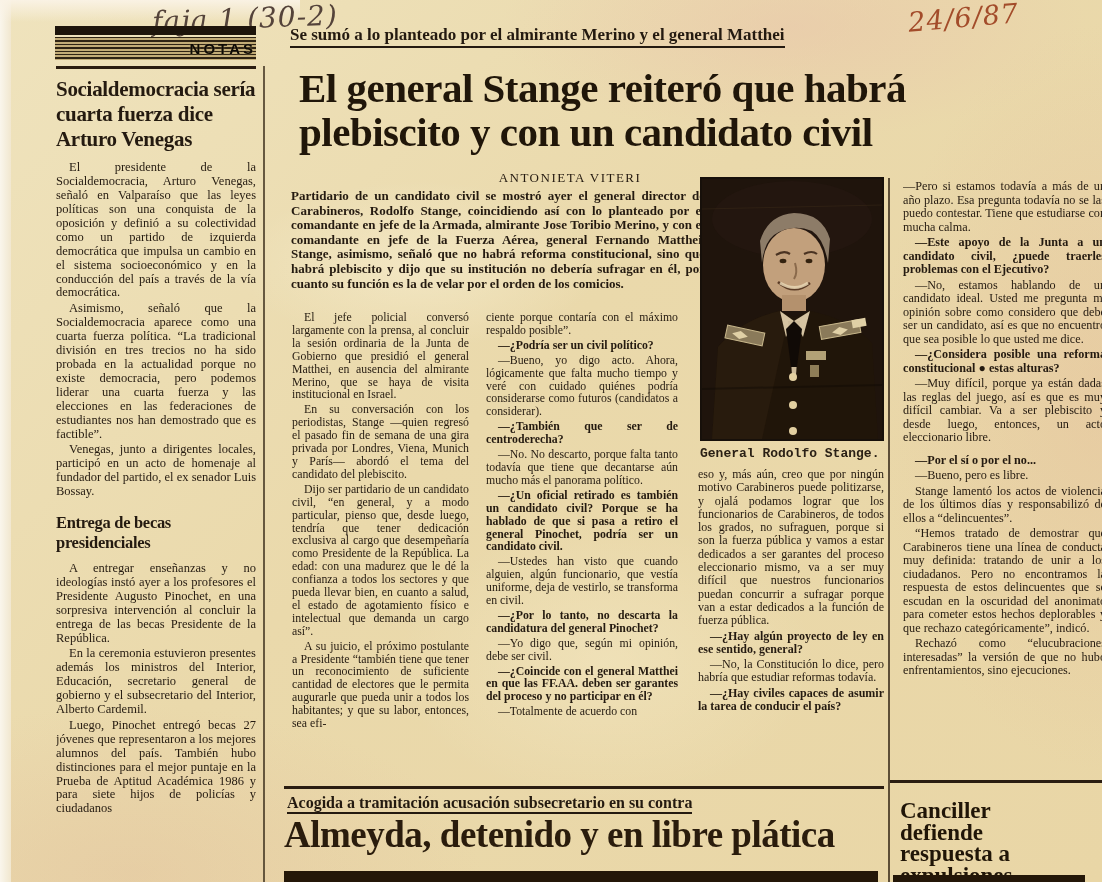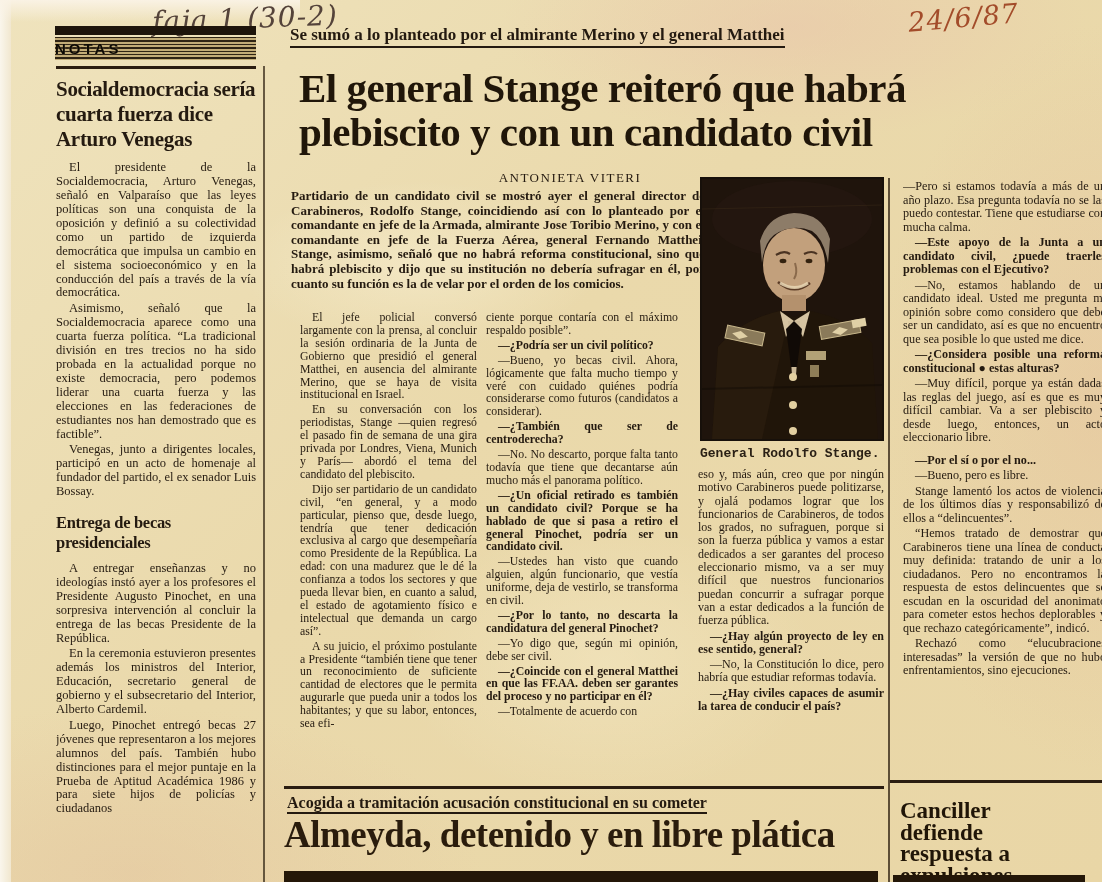--- a/index.html
+++ b/index.html
@@ -18,21 +18,21 @@
   .edge-top{position:absolute;left:0;top:0;width:300px;height:22px;background:linear-gradient(180deg,rgba(250,243,230,.95),rgba(250,243,230,0));}
 
   .hand{font-style:italic;letter-spacing:1px;}
   .hw-note{position:absolute;left:152px;top:2px;font-size:28px;color:#54433a;transform:rotate(-2deg);font-family:"DejaVu Serif",serif;}
   .hw-date{position:absolute;left:908px;top:2px;font-size:27px;color:#a34c2a;transform:rotate(-5deg);font-family:"DejaVu Serif",serif;}
 
   .notas-bar{position:absolute;left:55px;top:26px;width:201px;height:9px;background:#1e150b;}
   .notas-box{
     position:absolute;left:55px;top:37px;width:201px;height:23px;
     background:repeating-linear-gradient(180deg,#2f2414 0 1.3px,#c2ac77 1.3px 3.4px);
-    display:flex;align-items:center;justify-content:flex-start;
+    display:flex;align-items:center;justify-content:flex-end;
   }
   .notas-box span{
     font-family:"Liberation Sans",sans-serif;font-weight:bold;font-size:15px;
     letter-spacing:3px;color:#0d0a05;text-shadow:0 0 2px rgba(194,172,119,.6);
   }
 
   .kicker{position:absolute;left:290px;top:25px;font-size:17px;font-weight:bold;}
   .kicker span{border-bottom:2px solid #241a10;padding-bottom:2px;}
   .headline{
     position:absolute;left:287px;top:54px;width:708px;
@@ -55,21 +55,21 @@
   .lead{
     position:absolute;left:291px;top:189px;width:414px;
     font-size:13px;font-weight:bold;line-height:14.6px;text-align:justify;
   }
 
   .col{position:absolute;overflow:hidden;text-align:justify;}
   .col p{margin:0 0 2px 0;text-indent:12px;}
   .col p.noindent{text-indent:0;}
   .col p.q{font-weight:bold;}
   .col p.gap{margin-top:9px;}
-  .col1{left:300px;top:311px;width:177px;height:476px;font-size:11.8px;line-height:12.9px;}
+  .col1{left:292px;top:311px;width:177px;height:476px;font-size:11.8px;line-height:12.9px;}
   .col2{left:486px;top:311px;width:192px;height:476px;font-size:11.8px;line-height:12.9px;}
   .col3{left:698px;top:468px;width:186px;height:316px;font-size:12px;line-height:13.3px;}
   .col4{left:903px;top:180px;width:203px;height:598px;font-size:12.2px;line-height:13.5px;}
 
   .photo-frame{
     position:absolute;left:700px;top:177px;width:184px;height:264px;
     border:2px solid #17100a;background:#1a120c;box-sizing:border-box;
   }
   .photo-caption{
     position:absolute;left:700px;top:446px;width:184px;
@@ -131,21 +131,21 @@
   <div class="col col1">
     <p>El jefe policial conversó largamente con la prensa, al concluir la sesión ordinaria de la Junta de Gobierno que presidió el general Matthei, en ausencia del almirante Merino, que se haya de visita institucional en Israel.</p>
     <p>En su conversación con los periodistas, Stange —quien regresó el pasado fin de semana de una gira privada por Londres, Viena, Munich y París— abordó el tema del candidato del plebiscito.</p>
     <p>Dijo ser partidario de un candidato civil, “en general, y a modo particular, pienso que, desde luego, tendría que tener dedicación exclusiva al cargo que desempeñaría como Presidente de la República. La edad: con una madurez que le dé la confianza a todos los sectores y que pueda llevar bien, en cuanto a salud, el estado de agotamiento físico e intelectual que demanda un cargo así”.</p>
     <p>A su juicio, el próximo postulante a Presidente “también tiene que tener un reconocimiento de suficiente cantidad de electores que le permita augurarle que pueda unir a todos los habitantes; y que su labor, entonces, sea efi-</p>
   </div>
 
   <div class="col col2">
     <p class="noindent">ciente porque contaría con el máximo respaldo posible”.</p>
     <p class="q">—¿Podría ser un civil político?</p>
-    <p>—Bueno, yo becas civil. Ahora, lógicamente que falta mucho tiempo y veré con cuidado quiénes podría considerarse como futuros (candidatos a considerar).</p>
+    <p>—Bueno, yo digo acto. Ahora, lógicamente que falta mucho tiempo y veré con cuidado quiénes podría considerarse como futuros (candidatos a considerar).</p>
     <p class="q">—¿También que ser de centroderecha?</p>
     <p>—No. No descarto, porque falta tanto todavía que tiene que decantarse aún mucho más el panorama político.</p>
     <p class="q">—¿Un oficial retirado es también un candidato civil? Porque se ha hablado de que si pasa a retiro el general Pinochet, podría ser un candidato civil.</p>
     <p>—Ustedes han visto que cuando alguien, algún funcionario, que vestía uniforme, deja de vestirlo, se transforma en civil.</p>
     <p class="q">—¿Por lo tanto, no descarta la candidatura del general Pinochet?</p>
     <p>—Yo digo que, según mi opinión, debe ser civil.</p>
     <p class="q">—¿Coincide con el general Matthei en que las FF.AA. deben ser garantes del proceso y no participar en él?</p>
     <p>—Totalmente de acuerdo con</p>
   </div>
 
@@ -219,21 +219,21 @@
     <p>—Muy difícil, porque ya están dadas las reglas del juego, así es que es muy difícil cambiar. Va a ser plebiscito y desde luego, entonces, un acto eleccionario libre.</p>
     <p class="q gap">—Por el sí o por el no...</p>
     <p>—Bueno, pero es libre.</p>
     <p>Stange lamentó los actos de violencia de los últimos días y responsabilizó de ellos a “delincuentes”.</p>
     <p>“Hemos tratado de demostrar que Carabineros tiene una línea de conducta muy definida: tratando de unir a los ciudadanos. Pero no encontramos la respuesta de estos delincuentes que se escudan en la oscuridad del anonimato para cometer estos hechos deplorables y que rechazo categóricamente”, indicó.</p>
     <p>Rechazó como “elucubraciones interesadas” la versión de que no hubo enfrentamientos, sino ejecuciones.</p>
   </div>
 
   <div class="hrule-bottom"></div>
   <div class="kicker2">
-    <span>Acogida a tramitación acusación constitucional en su cometer</span>
+    <span>Acogida a tramitación acusación subsecretario en su contra</span>
   </div>
   <div class="headline2">Almeyda, detenido y en libre plática</div>
   <div class="bar-bottom"></div>
 
   <div class="hrule-right"></div>
   <div class="canciller">Canciller
 defiende
 respuesta a
 expulsiones</div>
   <div class="bar-bottom-right"></div>

